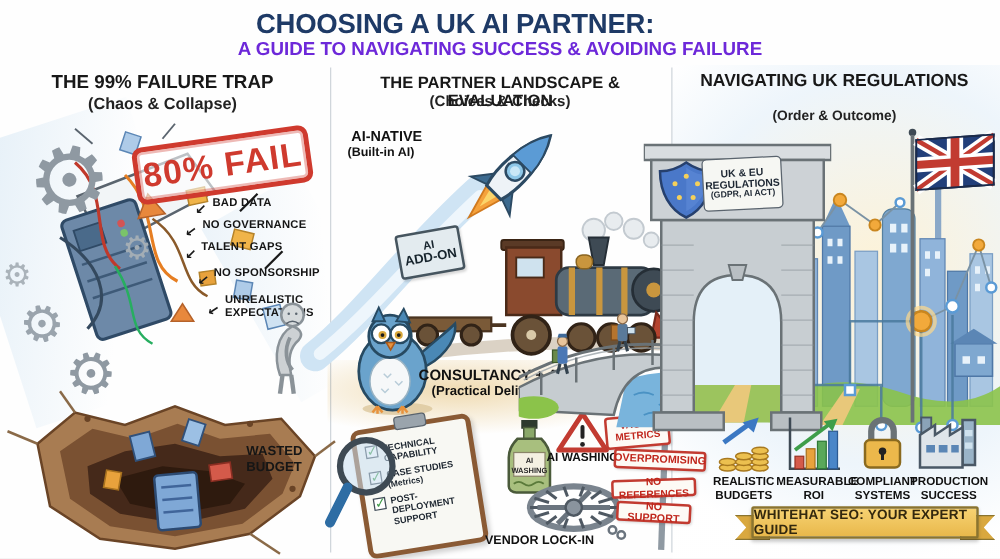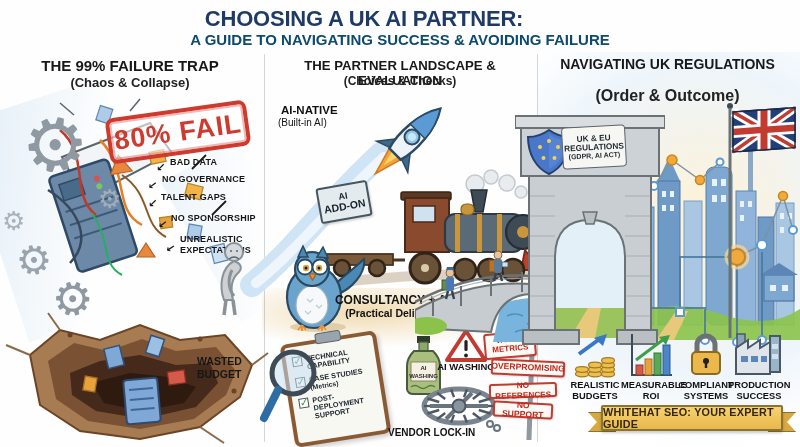--- a/index.html
+++ b/index.html
@@ -19,32 +19,32 @@
     background:radial-gradient(ellipse at 40% 40%, #ecd29e 0%, rgba(236,210,158,0) 70%);opacity:.8;}
   .streak{width:150px;height:230px;background:linear-gradient(115deg, rgba(168,205,233,.35), rgba(168,205,233,0) 65%);}
   .streak1{left:-10px;top:95px;transform:rotate(-18deg);}
   .streak2{left:195px;top:150px;width:90px;height:160px;transform:rotate(-30deg);opacity:.6;}
   .divider{top:54px;width:1px;height:388px;background:rgba(90,110,130,.28);}
   .div1{left:264px;} .div2{left:537px;}
 
   
   .title1{left:0;top:6px;width:728px;text-align:center;font-size:22px;font-weight:800;
     color:#1e3a66;letter-spacing:-.2px;}
-  .title2{left:0;top:31px;width:800px;text-align:center;font-size:15px;font-weight:800;color:#0c4a6e;}
+  .title2{left:0;top:31px;width:800px;text-align:center;font-size:15px;font-weight:800;color:#6d28d9;}
 
   
   .sec-title{font-weight:800;color:#181818;text-align:center;}
   .sec-sub{font-weight:700;color:#222;text-align:center;}
   .h-fail{left:10px;top:57px;width:240px;font-size:15px;}
   .h-fail-sub{left:10px;top:75px;width:240px;font-size:13px;}
   .h-land{left:272px;top:58px;width:256px;font-size:13.2px;}
   .h-land-sub{left:272px;top:74px;width:256px;font-size:12px;}
   .h-succ1{left:545px;top:56px;width:245px;font-size:14px;}
   .h-succ2{left:545px;top:71px;width:245px;font-size:14px;}
-  .h-succ-sub{left:545px;top:87px;width:245px;font-size:16px;}
+  .h-succ-sub{left:545px;top:87px;width:245px;font-size:11px;}
 
   
   .stamp{left:107px;top:109px;width:142px;height:46px;transform:rotate(-8deg);
     border:4px solid #cf3a2e;border-radius:8px;color:#cf3a2e;
     display:flex;align-items:center;justify-content:center;
     font-size:27px;font-weight:800;letter-spacing:1px;
     box-shadow:inset 0 0 0 2px rgba(207,58,46,.35);background:rgba(255,255,255,.6);}
   .gear{font-family:"DejaVu Sans",sans-serif;color:#99a3ab;line-height:1;}
   .g1{left:22px;top:108px;font-size:74px;color:#8f99a2;transform:rotate(12deg);}
   .g2{left:2px;top:208px;font-size:26px;color:#aab3ba;}
@@ -58,21 +58,21 @@
   .c3{left:171px;top:213px;}
   .c4{left:180px;top:234px;width:86px;line-height:1.25;}
   .c-arrow{font-family:"DejaVu Sans",sans-serif;font-size:11px;font-weight:700;color:#1a1a1a;}
   .a0{left:156px;top:161px;} .a1{left:148px;top:179px;transform:rotate(8deg);}
   .a2{left:148px;top:197px;} .a3{left:158px;top:218px;transform:rotate(6deg);}
   .a4{left:166px;top:242px;transform:rotate(12deg);}
   .pit-label{left:197px;top:355px;width:70px;font-size:10.5px;font-weight:800;line-height:1.25;color:#161616;}
 
   
   .ai-native{left:281px;top:104px;width:90px;font-size:11.5px;font-weight:800;}
-  .ai-native-sub{left:278px;top:117px;width:96px;font-size:10px;font-weight:400;}
+  .ai-native-sub{left:278px;top:117px;width:96px;font-size:10px;font-weight:700;}
   .addon-sign{left:318px;top:184px;width:52px;height:36px;transform:rotate(-10deg);
     background:#e3ebef;border:2px solid #46555f;border-radius:3px;
     display:flex;flex-direction:column;align-items:center;justify-content:center;line-height:1.05;
     box-shadow:1px 2px 2px rgba(0,0,0,.15);}
   .addon-sign .l1{font-size:9px;font-weight:800;color:#16232c;}
   .addon-sign .l2{font-size:10.5px;font-weight:800;color:#16232c;}
   .consult{left:330px;top:293px;width:125px;text-align:center;font-size:12px;font-weight:800;}
   .consult-sub{left:330px;top:307px;width:125px;text-align:center;font-size:10.5px;font-weight:700;}
   .clipboard{left:287px;top:337px;width:97px;height:104px;transform:rotate(-9deg);
     background:#f8f8f3;border:4px solid #8a5a34;border-radius:7px;padding:10px 4px 2px 6px;

